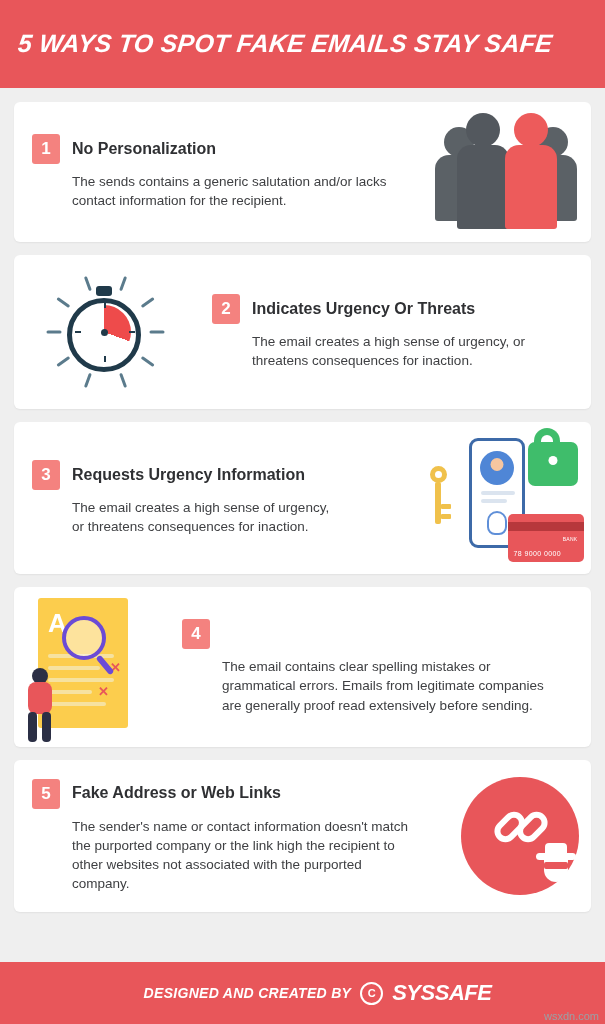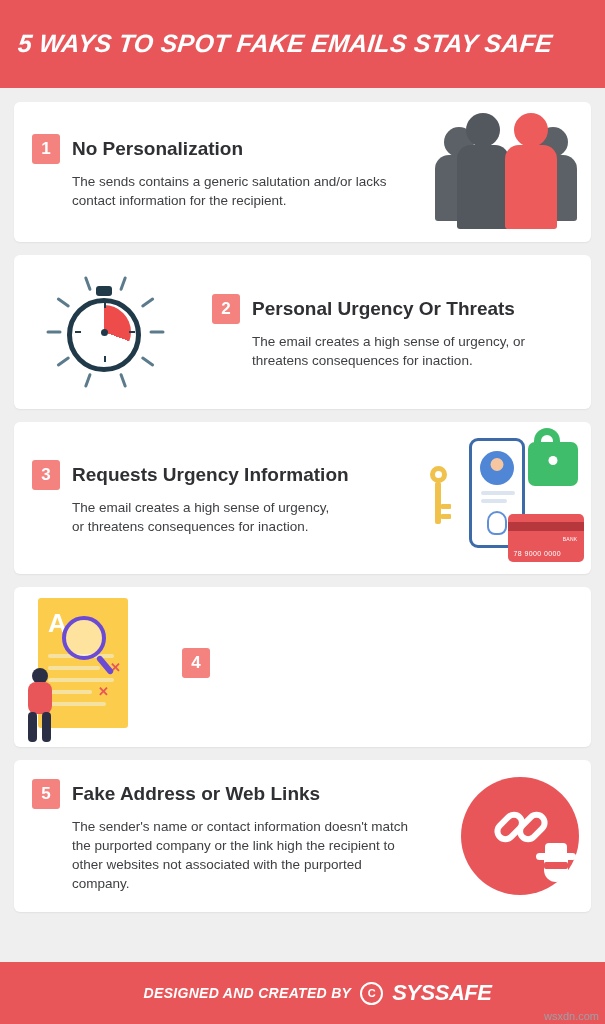--- a/index.html
+++ b/index.html
@@ -77,21 +77,21 @@
     font-size: 17px;
     font-weight: bold;
     display: flex;
     align-items: center;
     justify-content: center;
     border-radius: 3px;
     margin-right: 12px;
     flex: 0 0 auto;
   }
   .card-title {
-    font-size: 19px;
+    font-size: 16px;
     font-weight: bold;
     color: #2f3033;
     line-height: 1.15;
   }
   .card-body {
     font-size: 13.5px;
     color: #3f4043;
     line-height: 1.42;
     padding-left: 0;
   }
@@ -446,21 +446,21 @@
           </div>
         </div>
       </div>
     </div>
 
     <div class="card" style="height:154px;">
       <div class="card-inner reverse" style="height:154px;">
         <div class="text-col" style="padding-right:20px;">
           <div class="title-row">
             <div class="num-badge">2</div>
-            <div class="card-title">Personal Urgency Or Threats</div>
+            <div class="card-title">Indicates Urgency Or Threats</div>
           </div>
           <div class="card-body body-indent" style="max-width:300px;">The email creates a high sense of urgency, or threatens consequences for inaction.</div>
         </div>
         <div class="art-col" style="width:180px;">
           <div class="stopwatch-wrap">
             <div class="sw-rays">
               <div class="sw-ray" style="transform:rotate(20deg) translateY(44px);"></div>
               <div class="sw-ray" style="transform:rotate(55deg) translateY(44px);"></div>
               <div class="sw-ray" style="transform:rotate(90deg) translateY(44px);"></div>
               <div class="sw-ray" style="transform:rotate(125deg) translateY(44px);"></div>
@@ -518,20 +518,21 @@
         </div>
       </div>
     </div>
 
     <div class="card" style="height:160px;">
       <div class="card-inner reverse" style="height:160px;">
         <div class="text-col" style="padding-right:20px;">
           <div class="title-row">
             <div class="num-badge">4</div>
           </div>
+          <div class="card-body body-indent" style="max-width:330px;">The email contains clear spelling mistakes or grammatical errors. Emails from legitimate companies are generally proof read extensively before sending.</div>
         </div>
         <div class="art-col" style="width:150px;">
           <div class="proof-wrap">
             <div class="doc-sheet">
               <div class="doc-a">A</div>
               <div class="doc-line" style="top:56px; width:66px;"></div>
               <div class="doc-line" style="top:68px; width:52px;"></div>
               <div class="doc-line" style="top:80px; width:66px;"></div>
               <div class="doc-line" style="top:92px; width:44px;"></div>
               <div class="doc-line" style="top:104px; width:58px;"></div>

